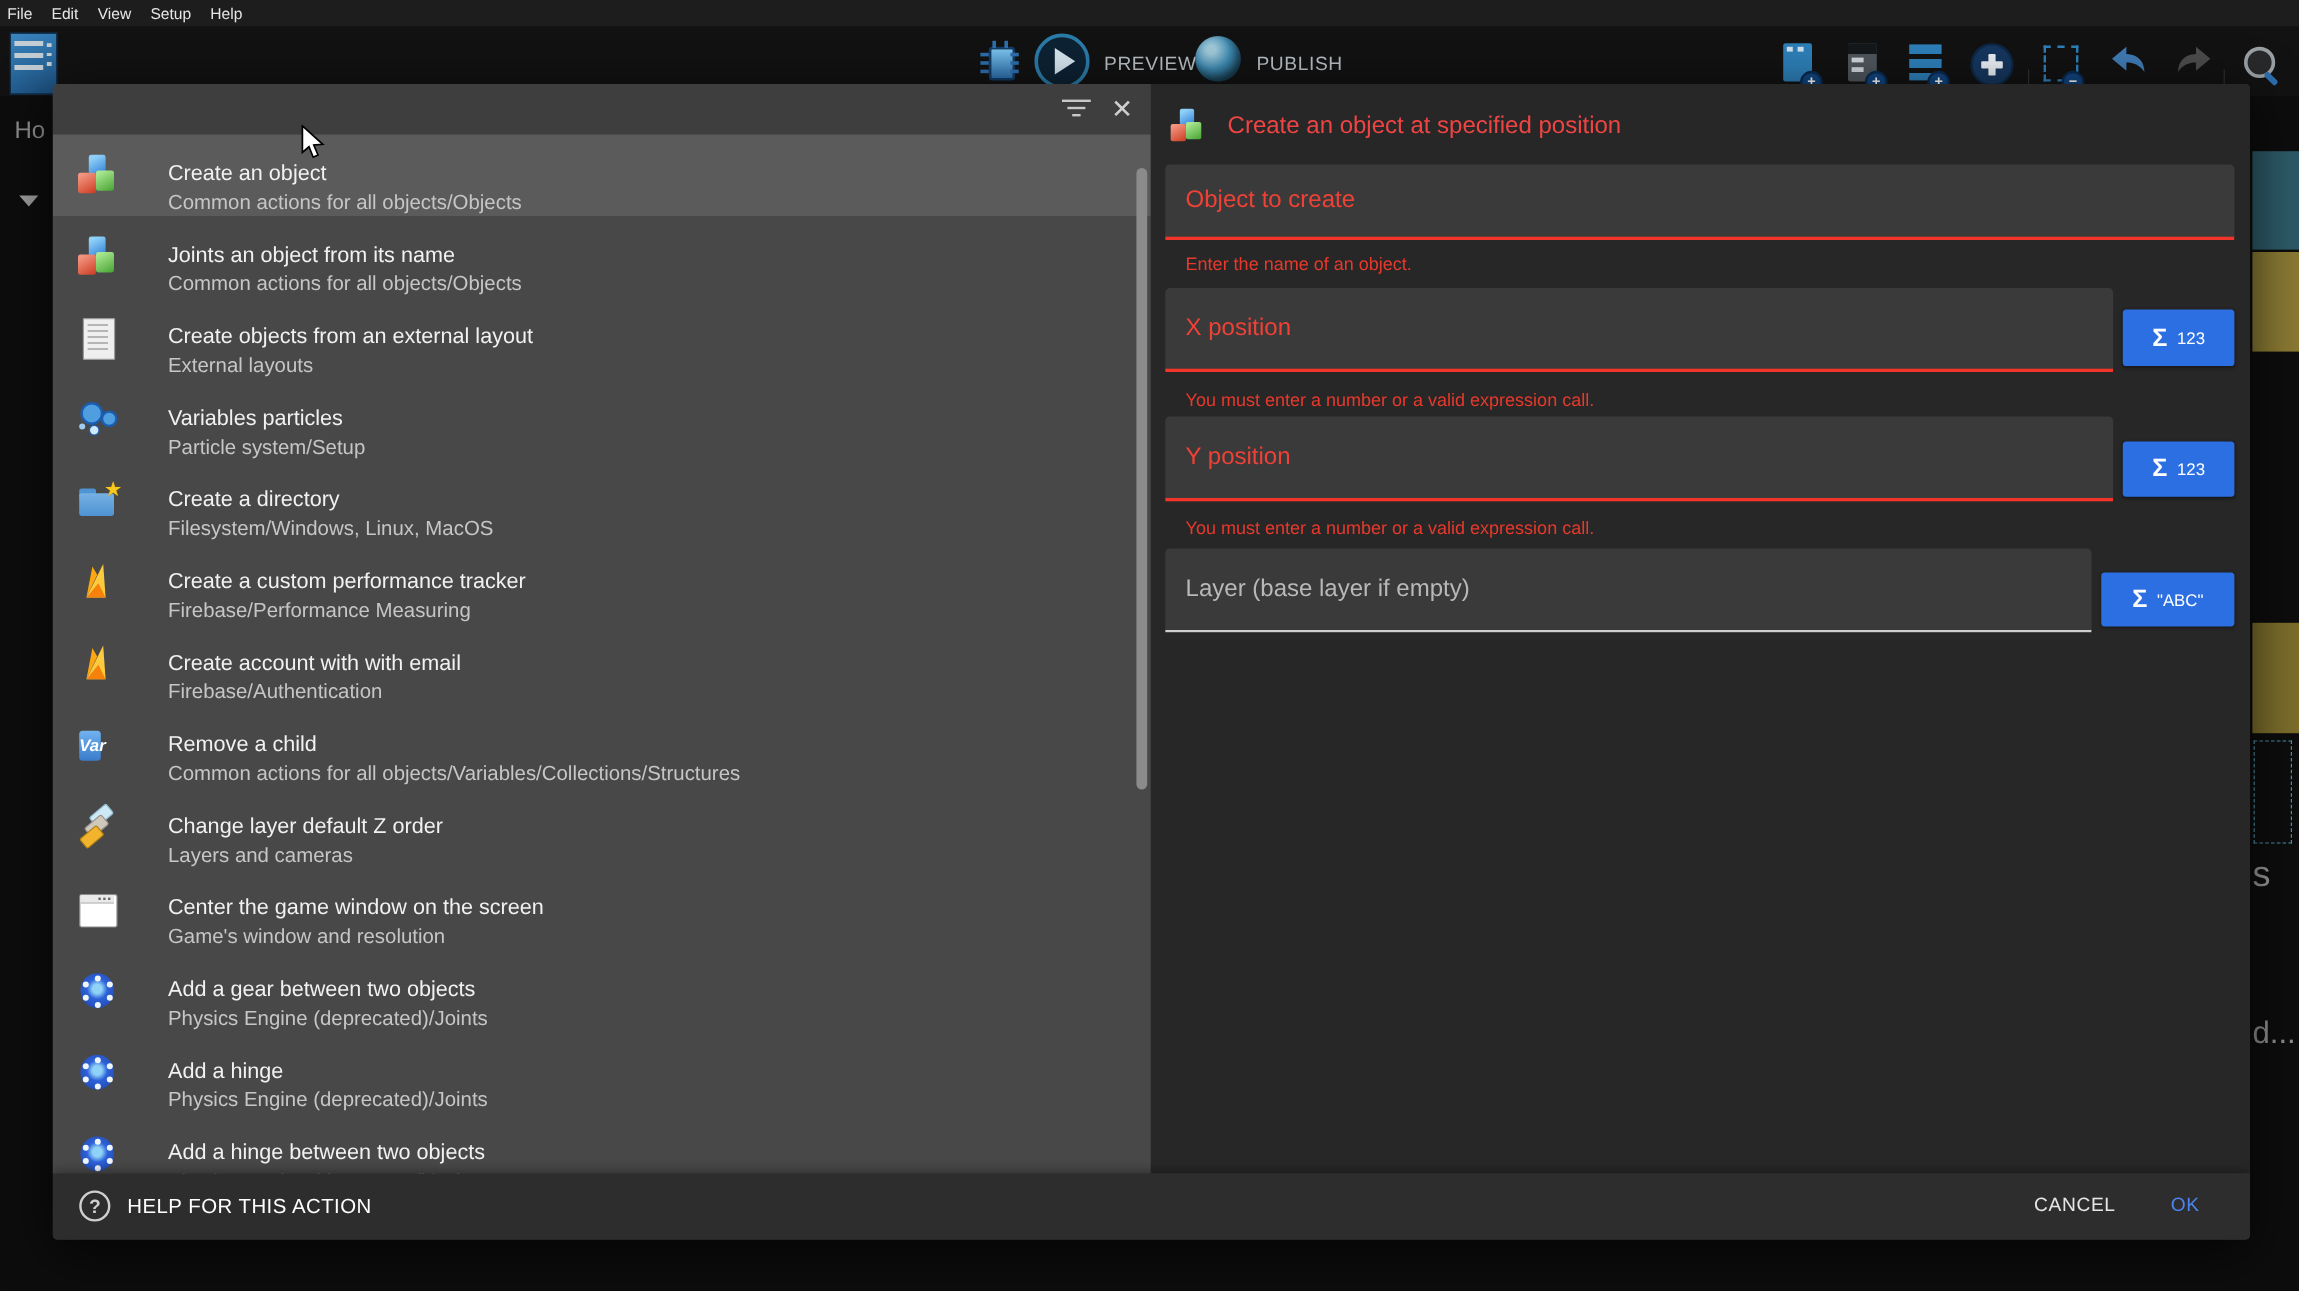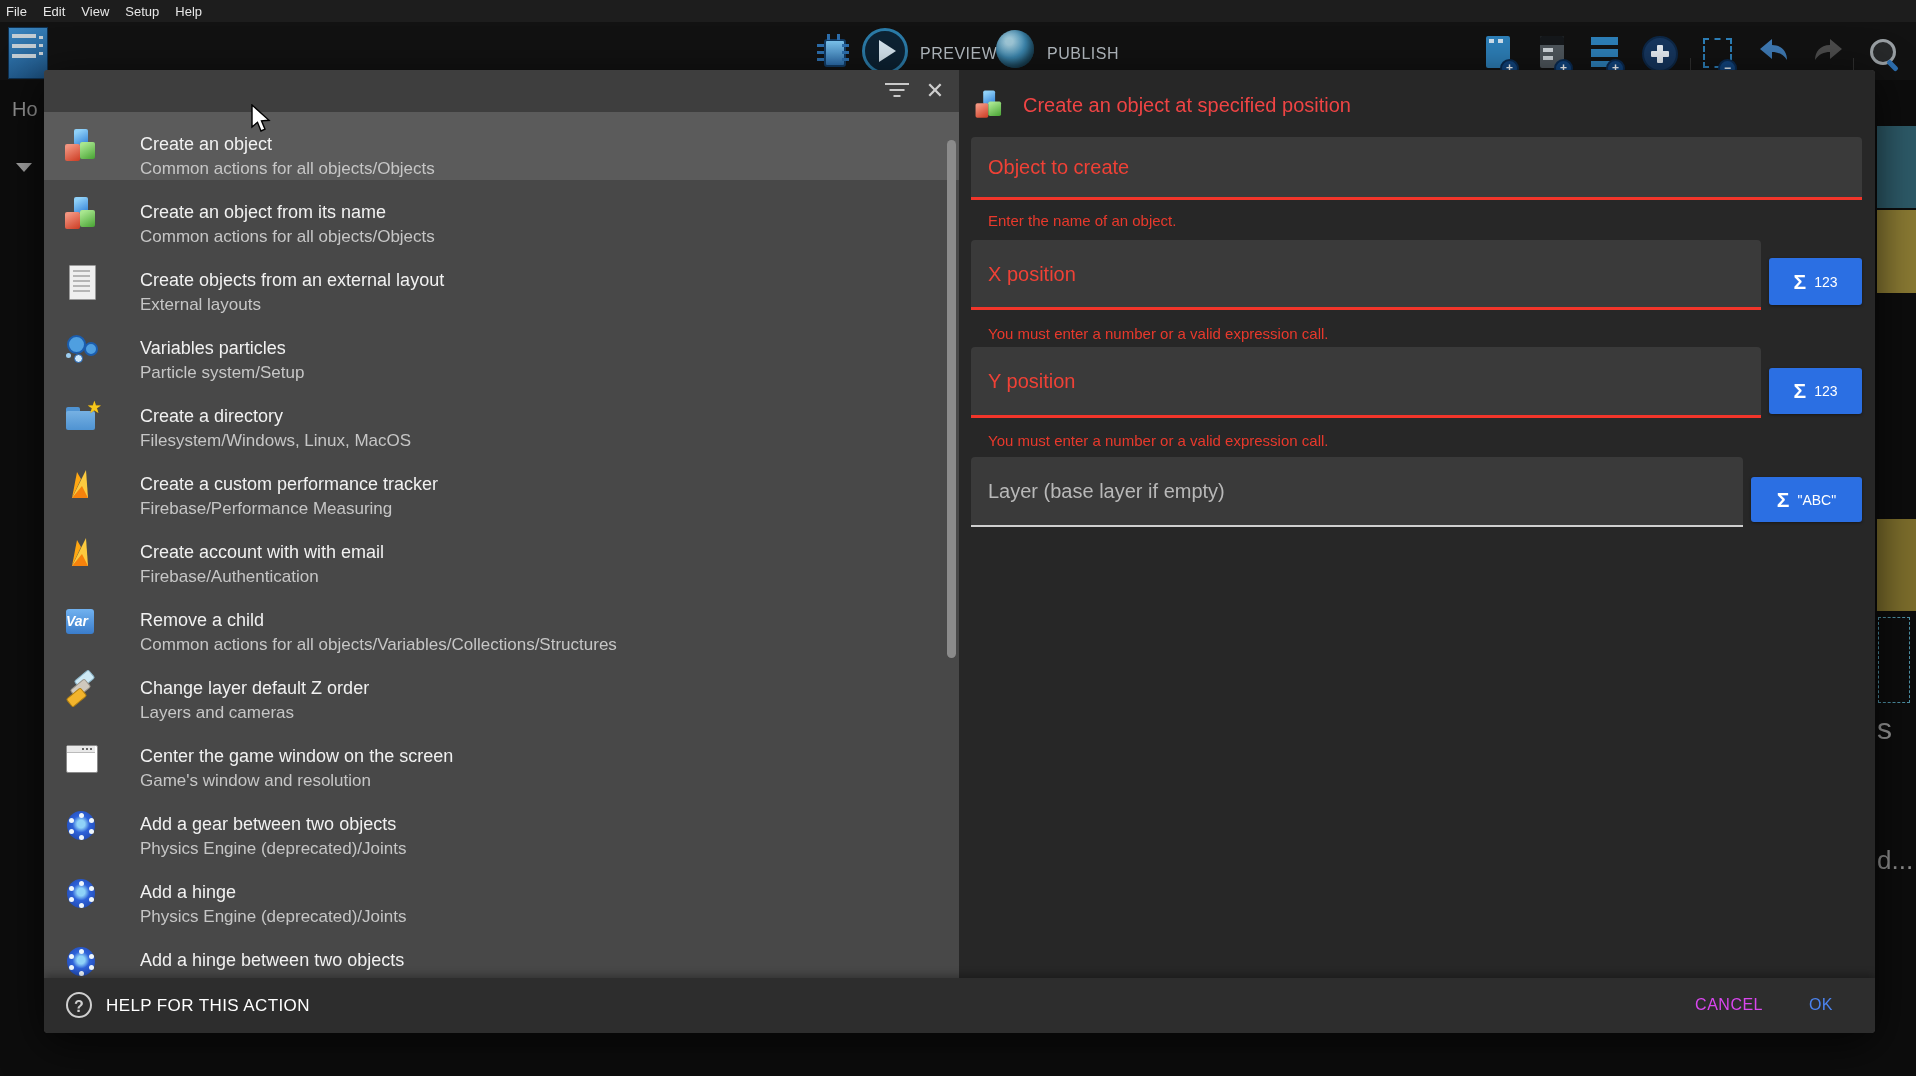--- a/index.html
+++ b/index.html
@@ -80,21 +80,21 @@
   .ic-layout .pg{left:7px;top:2px;width:25px;height:33px;background:#efefef;border:1px solid #9a9a9a;border-radius:1px;}
   .ic-layout .ln{left:11px;top:7px;width:17px;height:24px;background:repeating-linear-gradient(#b5b5b5 0 2px,transparent 2px 5px);}
   .ic-particles .p{border-radius:50%;}
   .ic-particles .p1{left:5px;top:4px;width:15px;height:15px;background:#4f9fe0;border:2px solid #1b5dae;}
   .ic-particles .p2{left:22px;top:11px;width:10px;height:10px;background:#4f9fe0;border:2px solid #1b5dae;}
   .ic-particles .p3{left:12px;top:23px;width:7px;height:7px;background:#cfe8fa;border:1px solid #1b5dae;}
   .ic-particles .p4{left:4px;top:22px;width:5px;height:5px;background:#9ccdf0;}
   .ic-folder .tab{left:4px;top:8px;width:14px;height:7px;background:#4f93d2;border-radius:2px 2px 0 0;}
   .ic-folder .bod{left:4px;top:12px;width:29px;height:19px;background:linear-gradient(#76b1e3,#4f93d2);border-radius:2px;}
   .ic-folder .st{right:-2px;top:-2px;font-size:17px;color:#f8c81c;text-shadow:0 0 1px #a87b00;}
-  .ic-variable .vb{left:4px;top:6px;width:28px;height:25px;border-radius:3px;background:linear-gradient(#71b2f0,#3a7cca);color:#fff;font-size:14px;font-weight:700;line-height:25px;font-style:italic;}
+  .ic-variable .vb{left:4px;top:6px;width:18px;height:25px;border-radius:3px;background:linear-gradient(#71b2f0,#3a7cca);color:#fff;font-size:14px;font-weight:700;text-align:center;line-height:25px;font-style:italic;}
   .ic-zorder i{width:17px;height:9px;border-radius:2px;transform:rotate(-40deg);}
   .ic-zorder .z1{left:13px;top:3px;background:#cde9f5;border:1px solid #8fb8cc;}
   .ic-zorder .z2{left:9px;top:12px;background:#cfc8bd;border:1px solid #9a948a;}
   .ic-zorder .z3{left:5px;top:21px;background:#f2b42c;border:1px solid #b07f12;}
   .ic-window .fr{left:4px;top:6px;width:30px;height:26px;background:#fff;border:1px solid #8a8a8a;border-radius:2px;}
   .ic-window .tb2{left:5px;top:7px;width:28px;height:6px;background:#e9e9e9;border-bottom:1px solid #bbb;}
   .ic-window .dots{right:8px;top:9px;width:2px;height:2px;background:#666;box-shadow:-4px 0 0 #666,-8px 0 0 #666;}
   .ic-physics .orb{left:5px;top:4px;width:28px;height:29px;border-radius:50%;background:radial-gradient(circle at 50% 45%,#8fd2f8 0 18%,#2e62d9 40%,#1b3fa0);}
   .ic-physics .dt{left:17px;top:6px;width:5px;height:5px;border-radius:50%;background:#eef6fc;box-shadow:-10px 5px 0 #eef6fc,10px 5px 0 #eef6fc,-10px 16px 0 #eef6fc,10px 16px 0 #eef6fc,0 22px 0 #eef6fc;}
   
@@ -118,21 +118,21 @@
   .expr-btn{position:absolute;background:#2b6fe3;border-radius:3px;display:flex;align-items:center;justify-content:center;gap:8px;color:#fff;cursor:pointer;box-shadow:0 1px 3px rgba(0,0,0,.4);}
   .expr-btn .sg{font-size:21px;font-weight:700;}
   .expr-btn .bl{font-size:14px;font-weight:300;}
   .b-x{left:810px;top:188px;width:93px;height:47px;}
   .b-y{left:810px;top:298px;width:93px;height:46px;}
   .b-layer{left:792px;top:407px;width:111px;height:45px;}
   
   .footer{position:absolute;left:0;top:908px;width:1831px;height:55px;background:#2d2d2d;box-shadow:0 -3px 8px rgba(0,0,0,.3);}
   .help-icn{position:absolute;left:22px;top:14px;width:26px;height:26px;border:2px solid #cfcfcf;border-radius:50%;color:#cfcfcf;font-size:16px;font-weight:700;text-align:center;line-height:26px;cursor:pointer;box-sizing:border-box;}
   .help-lbl{position:absolute;left:62px;top:18px;color:#ffffff;font-size:17px;letter-spacing:.4px;font-weight:300;cursor:pointer;}
-  .btn-cancel{position:absolute;right:112px;top:18px;color:#d946ef;font-size:16px;letter-spacing:.5px;font-weight:300;cursor:pointer;}
+  .btn-cancel{position:absolute;right:112px;top:18px;color:#e5e5e5;font-size:16px;letter-spacing:.5px;font-weight:300;cursor:pointer;}
   .btn-ok{position:absolute;right:42px;top:18px;color:#4b83ef;font-size:16px;letter-spacing:.5px;font-weight:300;cursor:pointer;}
   
   .cursor{position:absolute;left:250px;top:104px;z-index:9;}
 </style>
 </head>
 <body>
 
 <div class="screen">
 
   <div class="menubar">
@@ -240,21 +240,21 @@
           </div>
           <div class="item">
             <span class="icwrap">
               <span class="ic ic-cubes">
                 <i class="cb"></i>
                 <i class="cr"></i>
                 <i class="cg"></i>
               </span>
             </span>
             <span class="txt">
-              <span class="t" style="display:block">Create an object from its name</span>
+              <span class="t" style="display:block">Joints an object from its name</span>
               <span class="s" style="display:block">Common actions for all objects/Objects</span>
             </span>
           </div>
           <div class="item">
             <span class="icwrap">
               <span class="ic ic-layout">
                 <i class="pg"></i>
                 <i class="ln"></i>
               </span>
             </span>

